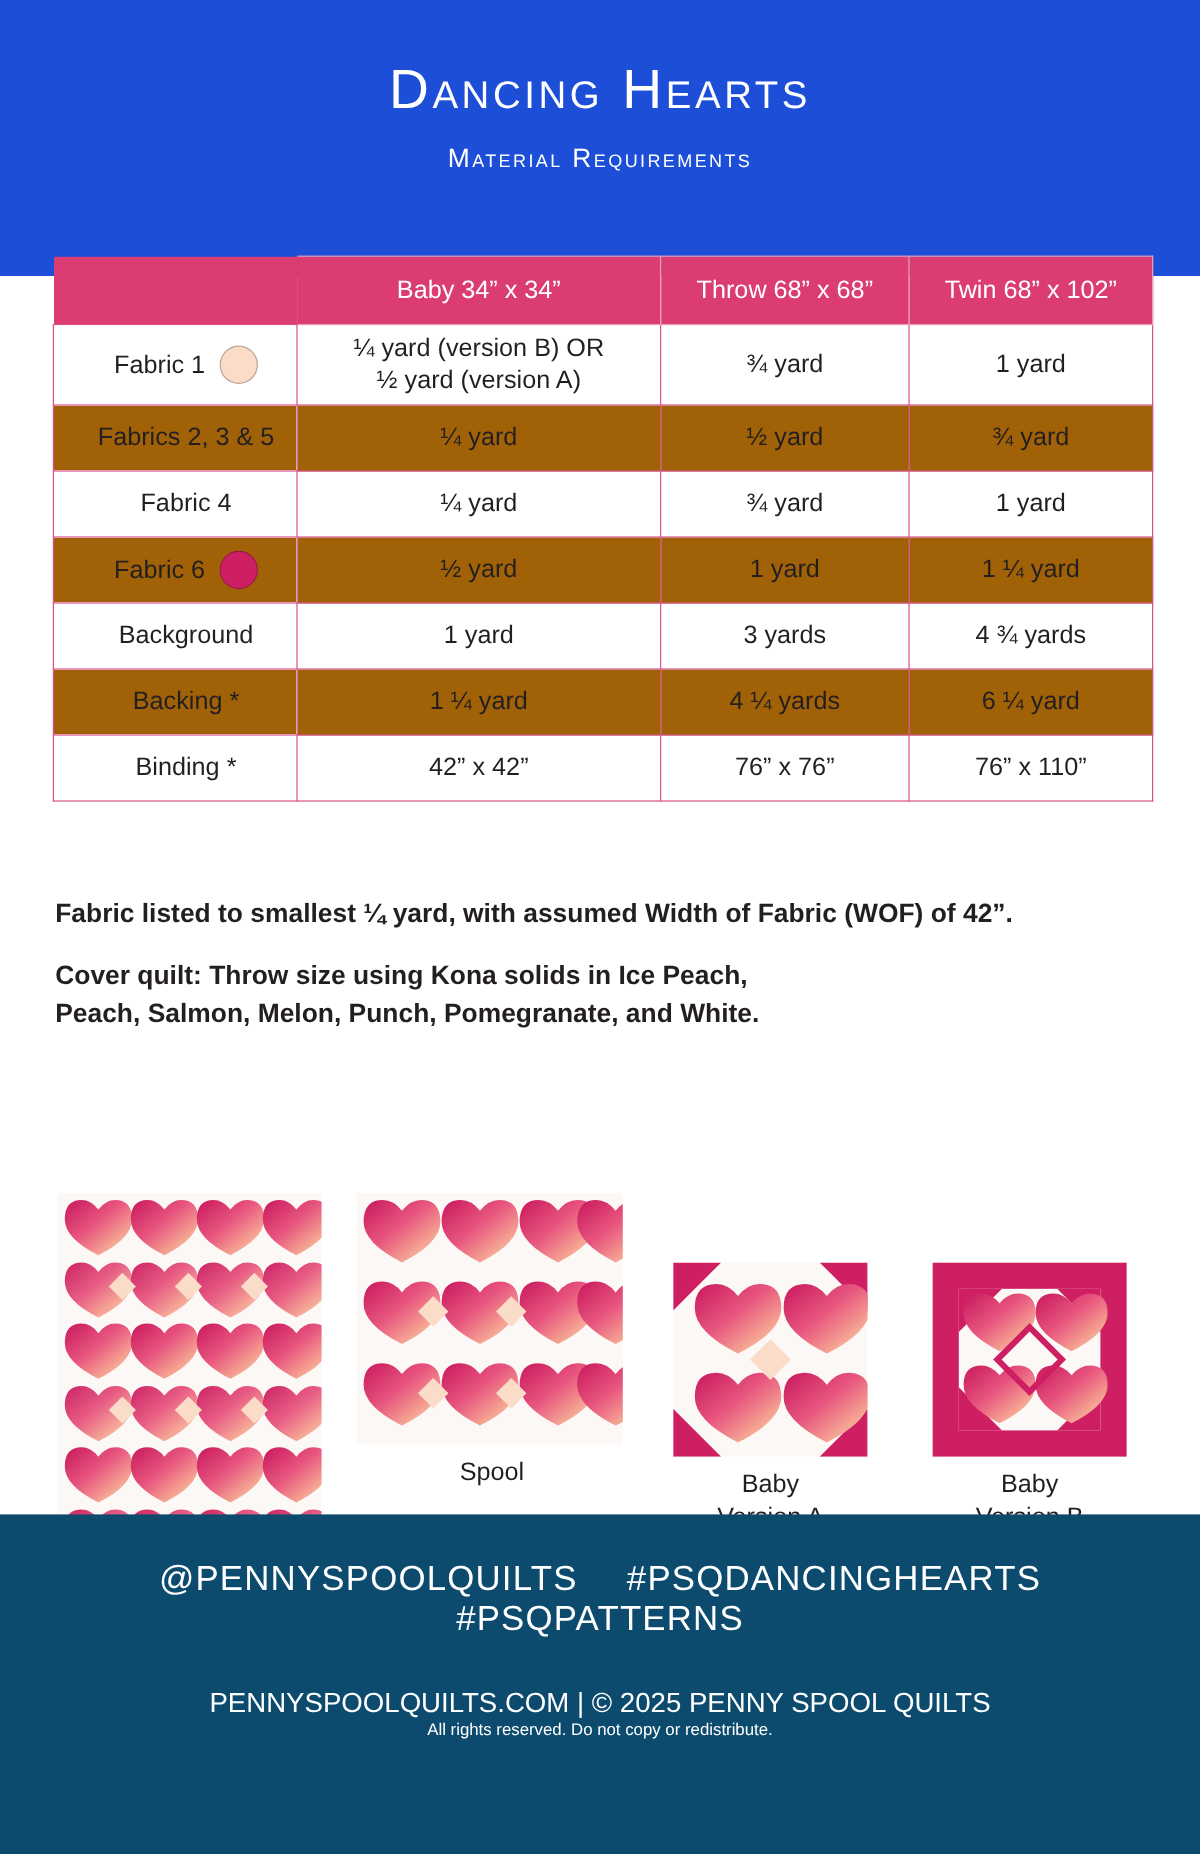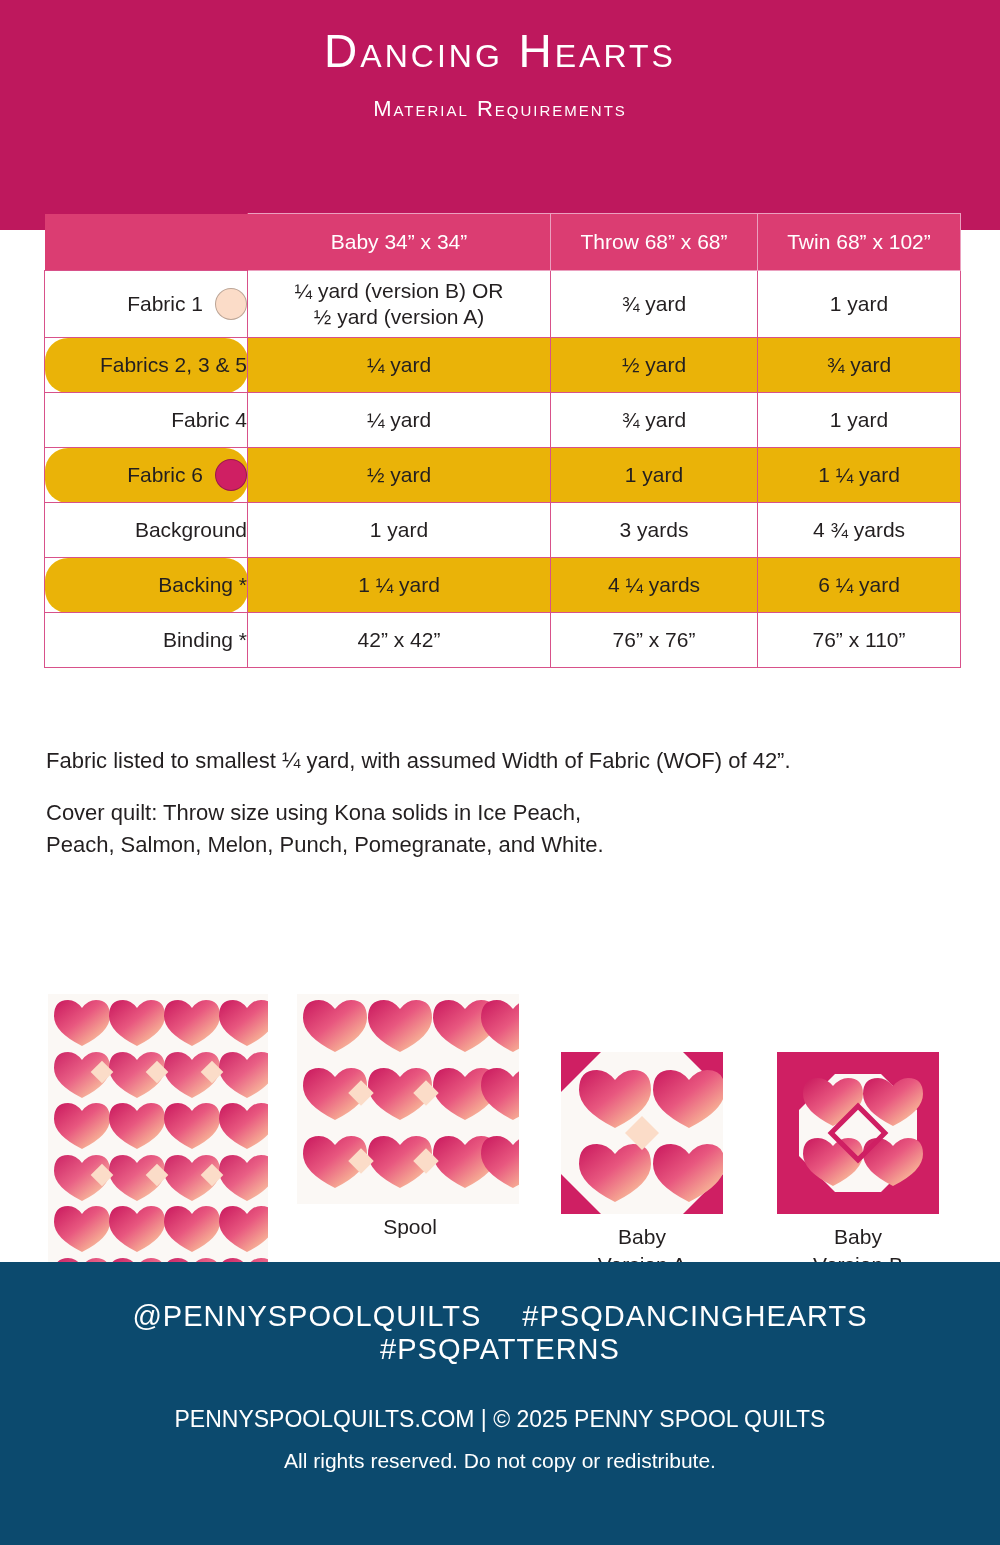--- a/index.html
+++ b/index.html
@@ -6,22 +6,22 @@
   body{
     width:1000px;height:1545px;
     background:#ffffff;
     font-family:"Liberation Sans", sans-serif;
     color:#231f20;
     overflow:hidden;
     position:relative;
   }
   
   .header{
-    background:#be185d;
-    padding:24px 0 0 0;
+    background:#1d4ed8;
+    padding:47px 0 0 0;
     height:230px;
     box-sizing:border-box;
     position:relative;
   }
   .title{
     color:#ffffff;
     text-align:center;
     font-size:46px;
     letter-spacing:3px;
     font-weight:400;
@@ -69,46 +69,45 @@
     border:1px solid #eba0bf;
     font-size:21px;
     height:56px;
   }
   thead th.blank{
     background:#db3d72;
     border-color:#db3d72;
     border-left:none;border-top:none;border-bottom:none;
   }
   tbody tr.odd td{background:#ffffff;}
-  tbody tr.even td{background:#eab308;}
+  tbody tr.even td{background:#a16207;}
   td.label{
-    text-align:right;
+    text-align:center;
     padding-left:18px;
     position:relative;
-    border-radius:23px;
   }
   .swatch{
     display:inline-block;
     width:30px;height:30px;
     border-radius:50%;
     vertical-align:-9px;
     margin-left:12px;
     border:1px solid rgba(0,0,0,0.25);
   }
   .two-line{line-height:1.25;padding:6px 0;}
   
   .notes{
     position:absolute;
     left:46px;top:745px;
     width:900px;
     font-size:22px;
     line-height:1.45;
     color:#231f20;
   }
-  .notes p{margin:0 0 20px 0;}
+  .notes p{margin:0 0 20px 0;font-weight:bold;}
   
   .diagrams{
     position:absolute;
     left:0;top:980px;
     width:1000px;height:330px;
   }
   .quilt{position:absolute;}
   .caption{
     position:absolute;
     text-align:center;
@@ -135,22 +134,22 @@
     font-weight:400;
   }
   .social span{margin:0 16px;}
   .copyright{
     margin-top:40px;
     font-size:23px;
     font-variant:small-caps;
     text-transform:uppercase;
   }
   .rights{
-    margin-top:16px;
-    font-size:21px;
+    margin-top:0;
+    font-size:14px;
   }
 </style>
 </head>
 <body>
 
 <div class="header">
   <h1 class="title">Dancing Hearts</h1>
   <div class="subtitle">Material Requirements</div>
 </div>
 

